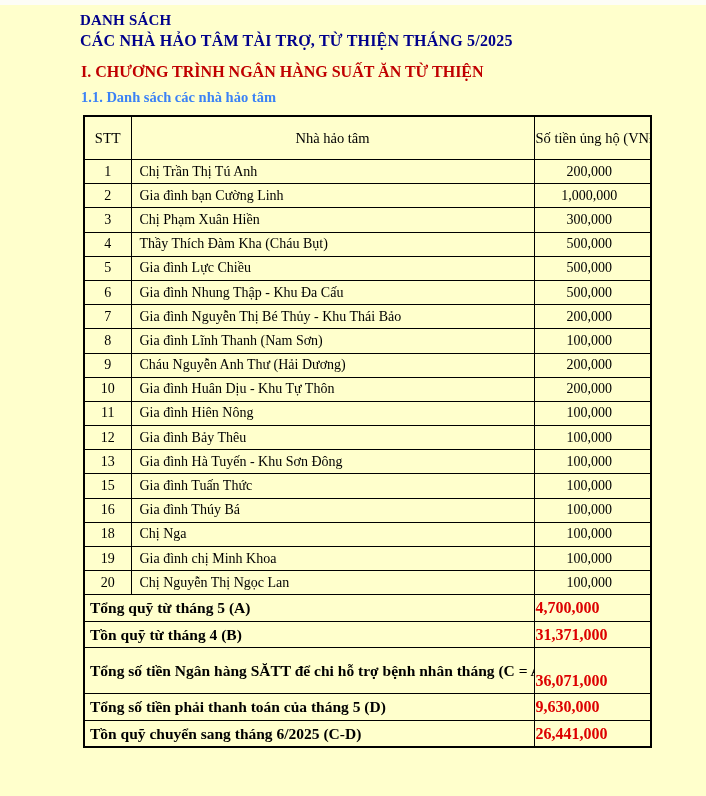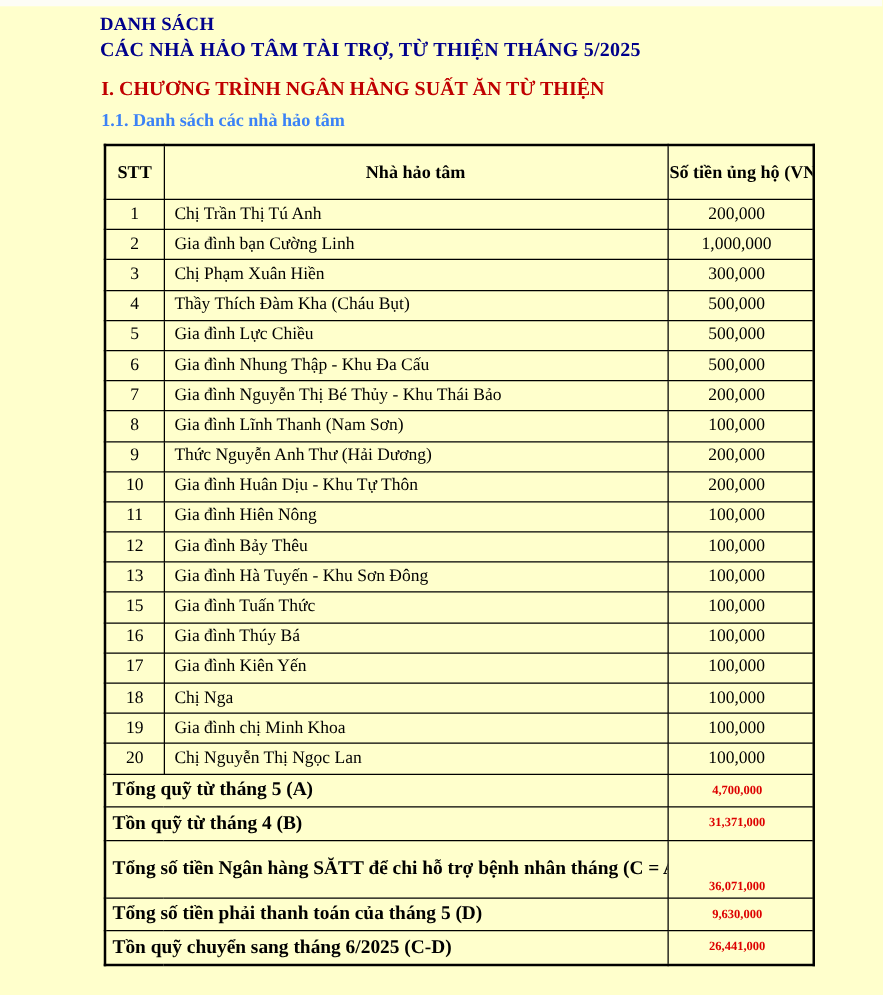--- a/index.html
+++ b/index.html
@@ -62,21 +62,21 @@
     border: 1.5px solid #000;
     overflow: hidden;
     white-space: nowrap;
   }
   col.c-stt    { width: 47px; }
   col.c-name   { width: 403px; }
   col.c-amount { width: 117px; }
   thead th {
     height: 40px;
     font-size: 14.5px;
-    font-weight: bold;
+    font-weight: normal;
     vertical-align: middle;
   }
   th.money-header {
     white-space: pre-line;
     line-height: 1.3;
   }
   .donor-row td {
     height: 23.2px;
     font-size: 14px;
     vertical-align: middle;
@@ -99,24 +99,24 @@
   }
   td.summary-label {
     font-size: 15.5px;
     font-weight: bold;
     text-align: left;
     padding-left: 5px;
     white-space: normal;
     line-height: 1.3;
   }
   td.summary-value {
-    font-size: 10px;
+    font-size: 16px;
     font-weight: bold;
     color: #DD0000;
-    text-align: center;
+    text-align: left;
     padding-right: 6px;
   }
   .summary-row.tall td {
     height: 41px;
   }
   .summary-row.tall td.summary-value {
     vertical-align: bottom;
     padding-bottom: 3px;
   }
 </style>
@@ -186,21 +186,21 @@
           <td class="col-name">Gia đình Nguyễn Thị Bé Thủy - Khu Thái Bảo</td>
           <td class="col-amount">200,000</td>
         </tr>
         <tr class="donor-row">
           <td class="col-stt">8</td>
           <td class="col-name">Gia đình Lĩnh Thanh (Nam Sơn)</td>
           <td class="col-amount">100,000</td>
         </tr>
         <tr class="donor-row">
           <td class="col-stt">9</td>
-          <td class="col-name">Thức Nguyễn Anh Thư (Hải Dương)</td>
+          <td class="col-name">Cháu Nguyễn Anh Thư (Hải Dương)</td>
           <td class="col-amount">200,000</td>
         </tr>
         <tr class="donor-row">
           <td class="col-stt">10</td>
           <td class="col-name">Gia đình Huân Dịu - Khu Tự Thôn</td>
           <td class="col-amount">200,000</td>
         </tr>
         <tr class="donor-row">
           <td class="col-stt">11</td>
           <td class="col-name">Gia đình Hiên Nông</td>
@@ -217,25 +217,20 @@
           <td class="col-amount">100,000</td>
         </tr>
         <tr class="donor-row">
           <td class="col-stt">15</td>
           <td class="col-name">Gia đình Tuấn Thức</td>
           <td class="col-amount">100,000</td>
         </tr>
         <tr class="donor-row">
           <td class="col-stt">16</td>
           <td class="col-name">Gia đình Thúy Bá</td>
-          <td class="col-amount">100,000</td>
-        </tr>
-        <tr class="donor-row">
-          <td class="col-stt">17</td>
-          <td class="col-name">Gia đình Kiên Yến</td>
           <td class="col-amount">100,000</td>
         </tr>
         <tr class="donor-row">
           <td class="col-stt">18</td>
           <td class="col-name">Chị Nga</td>
           <td class="col-amount">100,000</td>
         </tr>
         <tr class="donor-row">
           <td class="col-stt">19</td>
           <td class="col-name">Gia đình chị Minh Khoa</td>

